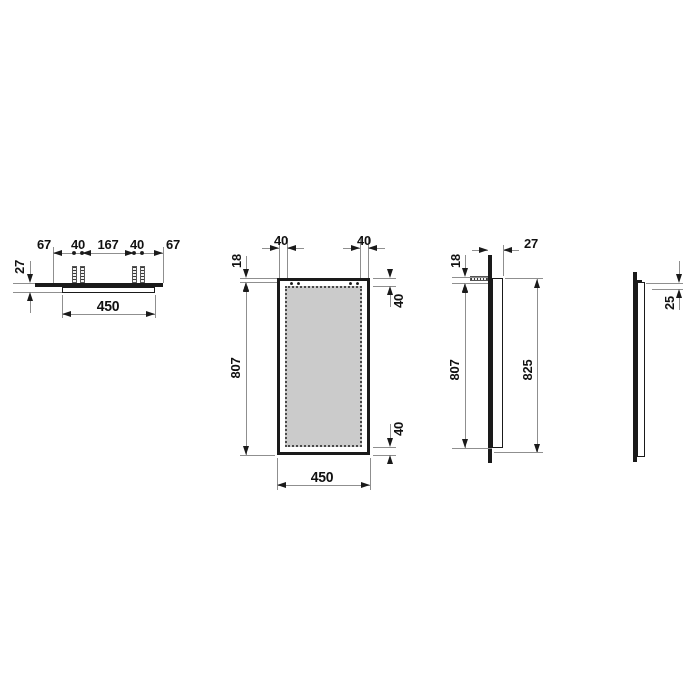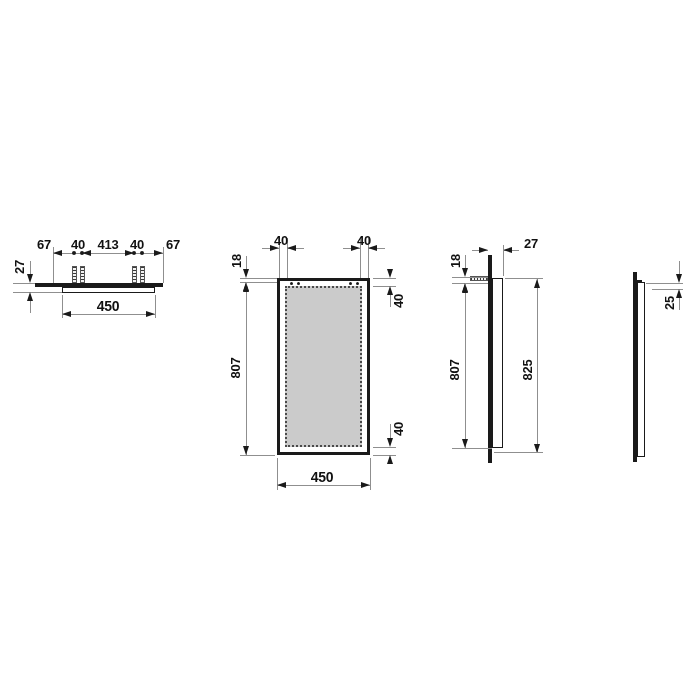--- a/index.html
+++ b/index.html
@@ -55,21 +55,21 @@
     <div class="dot" style="left:72px;top:251px;"></div>
     <div class="dot" style="left:80px;top:251px;"></div>
     <div class="dot" style="left:132px;top:251px;"></div>
     <div class="dot" style="left:140px;top:251px;"></div>
     <div class="a-l" style="left:53px;top:250px;"></div>
     <div class="a-l" style="left:82px;top:250px;"></div>
     <div class="a-r" style="left:125px;top:250px;"></div>
     <div class="a-r" style="left:154px;top:250px;"></div>
     <div class="lbl" style="left:44px;top:244px;">67</div>
     <div class="lbl" style="left:78px;top:244px;">40</div>
-    <div class="lbl" style="left:108px;top:244px;">413</div>
+    <div class="lbl" style="left:108px;top:244px;">167</div>
     <div class="lbl" style="left:137px;top:244px;">40</div>
     <div class="lbl" style="left:173px;top:244px;">67</div>
 
     <div class="hl" style="left:13px;top:283px;width:22px;"></div>
     <div class="hl" style="left:13px;top:292px;width:49px;"></div>
     <div class="vl" style="left:30px;top:261px;height:13px;"></div>
     <div class="vl" style="left:30px;top:301px;height:12px;"></div>
     <div class="a-d" style="left:27px;top:274px;"></div>
     <div class="a-u" style="left:27px;top:292px;"></div>
     <div class="lbl rot" style="left:19px;top:267px;">27</div>

